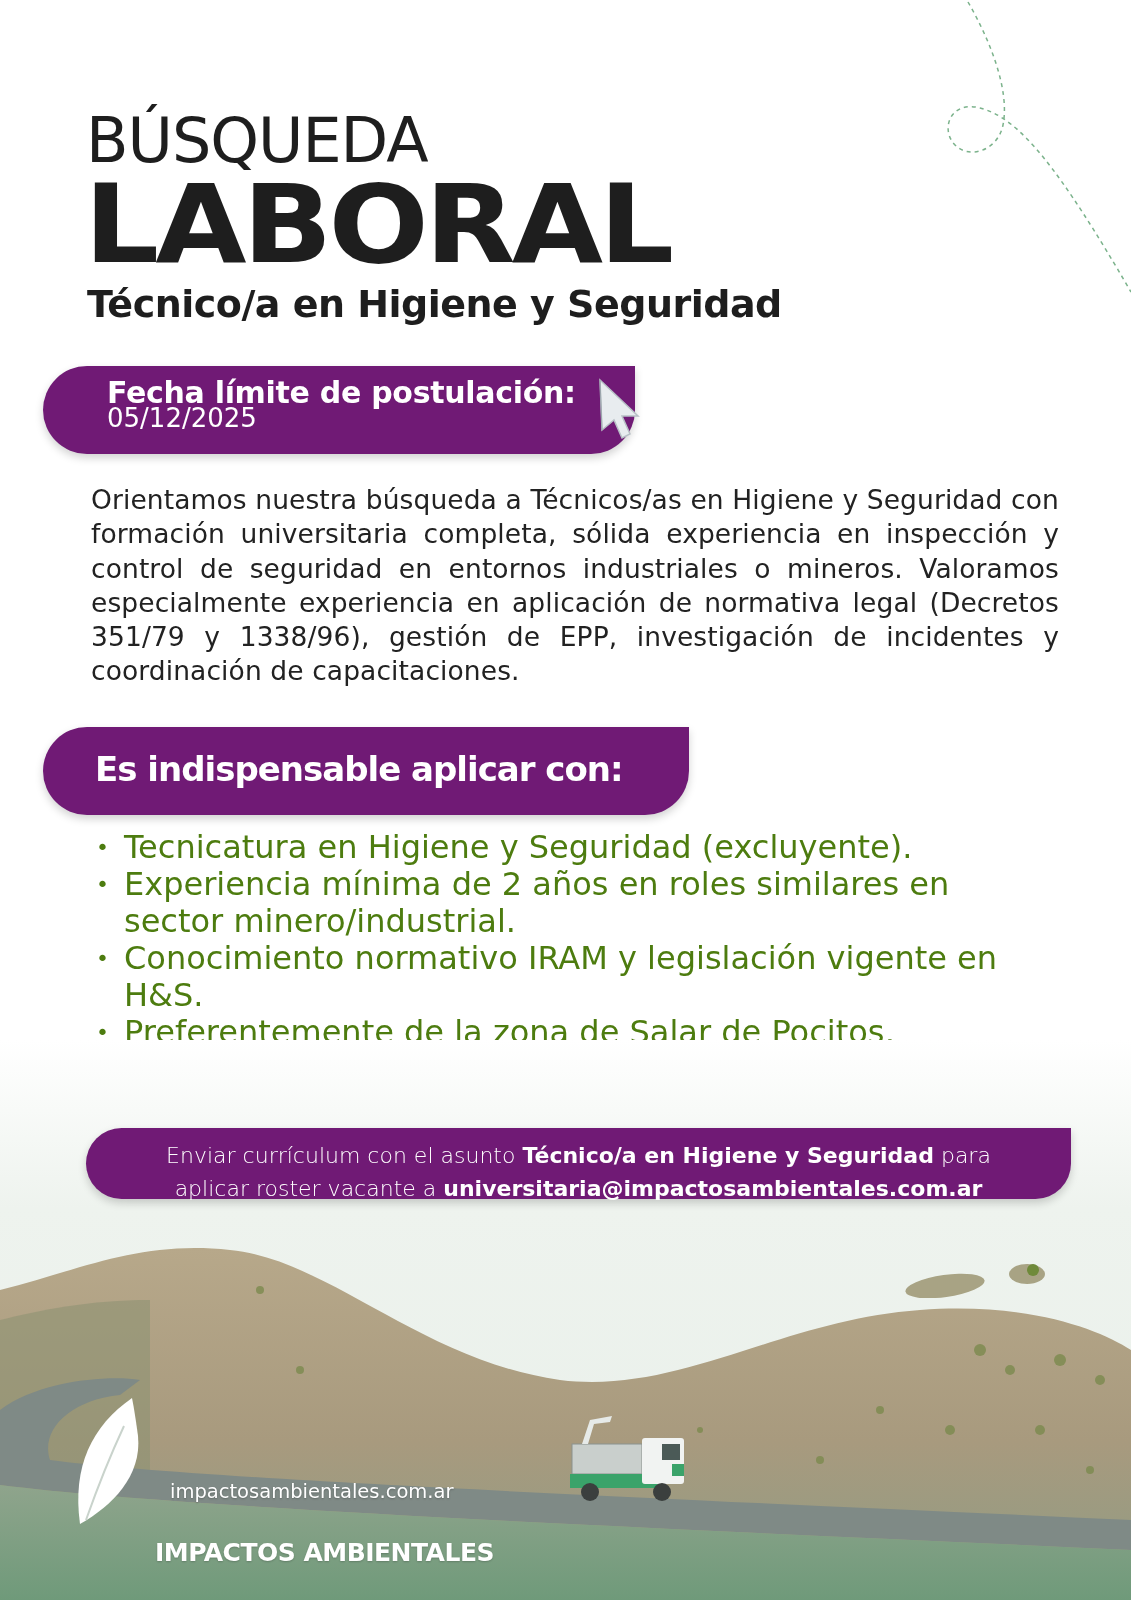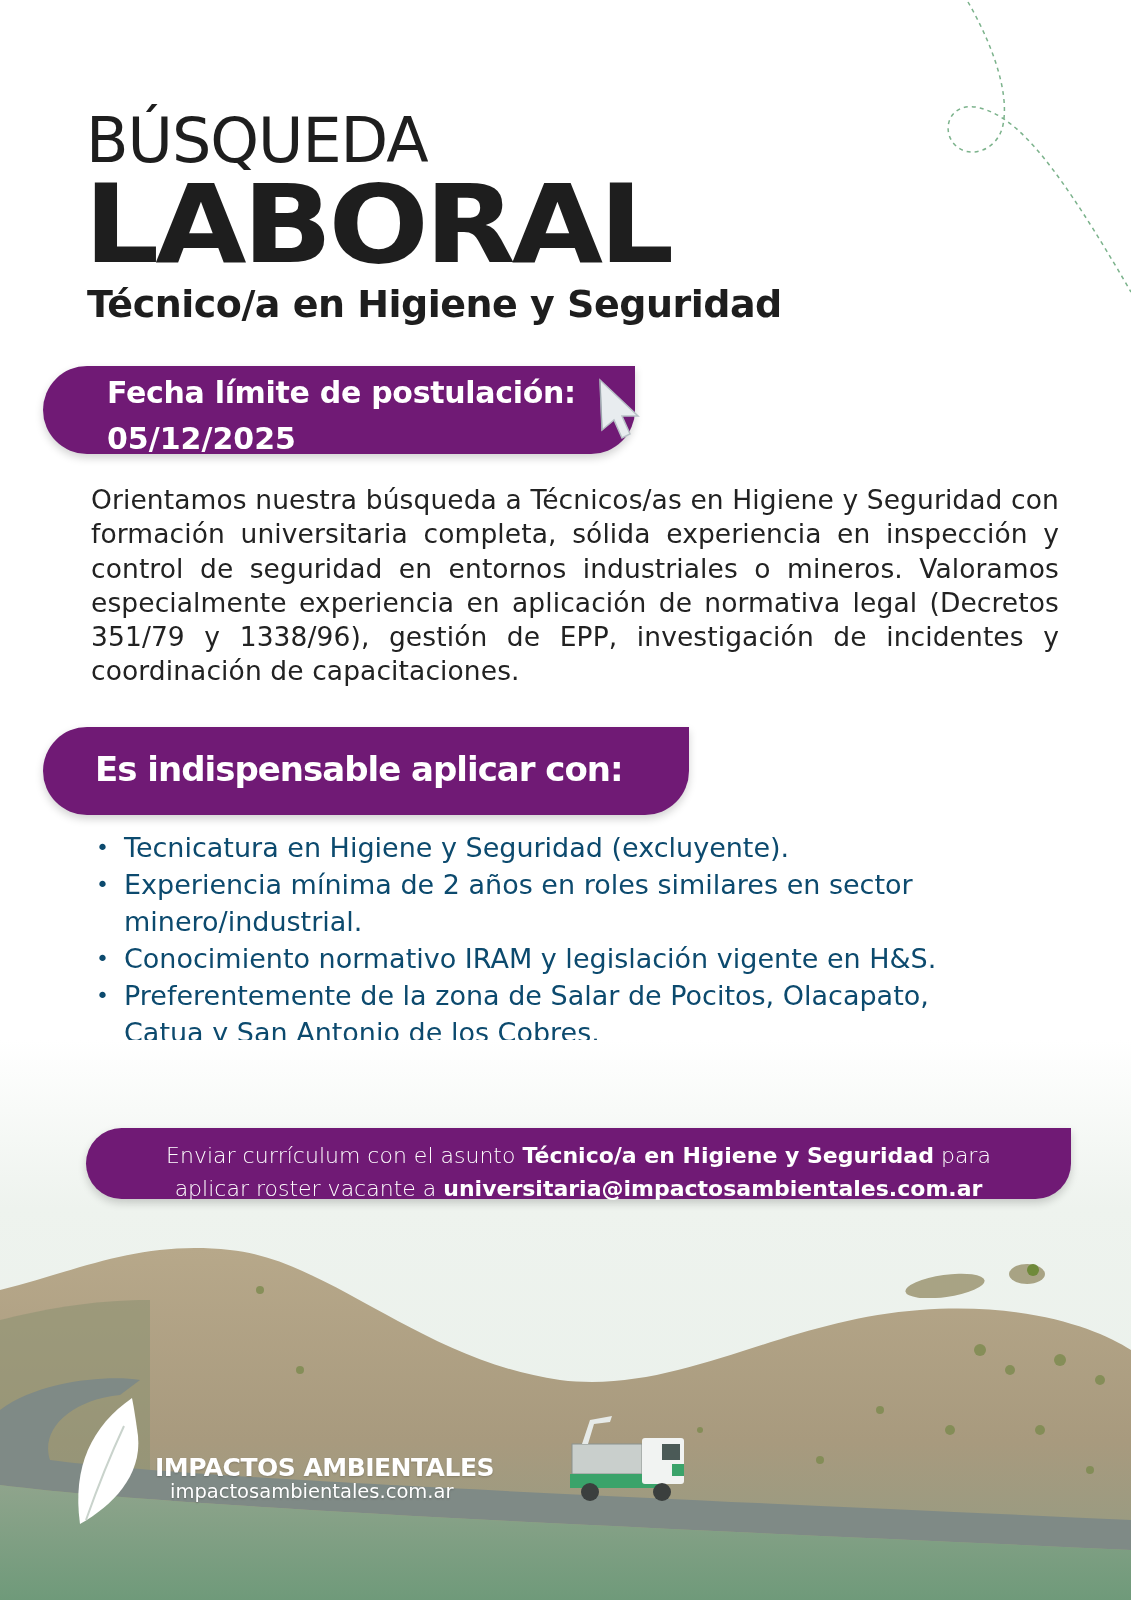--- a/index.html
+++ b/index.html
@@ -8,43 +8,43 @@
 
     .deco-line { position: absolute; left: 940px; top: 0; width: 191px; height: 300px; }
 
     .hero-small { position: absolute; left: 86px; top: 104px; font-size: 62px; font-weight: 400; letter-spacing: -1px; color: #1e1e1e; font-family: "DejaVu Sans", sans-serif; }
     .hero-big { position: absolute; left: 84px; top: 170px; font-size: 118px; font-weight: 900; letter-spacing: -4px; color: #1e1e1e; font-family: "DejaVu Sans", sans-serif; line-height: 1; transform: scaleY(0.92); transform-origin: left top; }
     .hero-sub { position: absolute; left: 87px; top: 282px; font-size: 38px; font-weight: 600; color: #1e1e1e; letter-spacing: -0.5px; font-family: "DejaVu Sans", sans-serif; }
 
     .pill { position: absolute; background: #701a75; color: #fff; box-shadow: 0 4px 8px rgba(0,0,0,0.18); }
     .pill-deadline { left: 43px; top: 366px; width: 592px; height: 88px; border-radius: 44px 0 44px 44px; }
     .pill-deadline .t1 { position: absolute; left: 64px; top: 10px; font-size: 30px; font-weight: 600; line-height: 34px; letter-spacing: -0.3px; }
-    .pill-deadline .t2 { position: absolute; left: 64px; top: 56px; font-size: 30px; font-weight: 700; line-height: 34px; }
+    .pill-deadline .t2 { position: absolute; left: 64px; top: 35px; font-size: 26px; font-weight: 400; line-height: 34px; }
     .cursor { position: absolute; left: 596px; top: 378px; width: 46px; height: 64px; }
 
     .intro { position: absolute; left: 91px; top: 483px; width: 968px; font-size: 26.5px; line-height: 34.3px; text-align: justify; text-align-last: left; color: #222; letter-spacing: 0.1px; }
 
     .pill-req { left: 43px; top: 727px; width: 646px; height: 88px; border-radius: 44px 0 44px 44px; }
     .pill-req .t { position: absolute; left: 52px; top: 22px; font-size: 34px; font-weight: 900; letter-spacing: -1px; }
 
     .reqs { position: absolute; left: 92px; top: 829px; width: 960px; list-style: none; }
-    .reqs li { position: relative; padding-left: 32px; font-size: 27px; line-height: 37px; color: #0c4a6e; }
+    .reqs li { position: relative; padding-left: 32px; font-size: 32px; line-height: 37px; color: #4d7c0f; }
     .reqs li::before { content: "\2022"; position: absolute; left: 4px; top: 0; font-size: 22px; }
 
     .footer-bg { position: absolute; left: 0; top: 1040px; width: 1131px; height: 560px; background: linear-gradient(to bottom, #ffffff 0%, #eef3ee 30%, #e8efe9 100%); }
 
     .pill-cta { left: 86px; top: 1128px; width: 985px; height: 71px; border-radius: 44px 0 44px 44px; text-align: center; }
     .pill-cta .line { font-size: 22px; line-height: 33px; font-weight: 300; }
     .pill-cta .line1 { margin-top: 11px; }
     .pill-cta b { font-weight: 900; }
 
     .landscape { position: absolute; left: 0; top: 1230px; width: 1131px; height: 370px; }
 
     .brand-leaf { position: absolute; left: 72px; top: 1396px; width: 70px; height: 130px; }
-    .brand-name { position: absolute; left: 155px; top: 1453px; font-size: 25px; font-weight: 900; color: #fff; letter-spacing: -0.5px; text-shadow: 0 1px 2px rgba(0,0,0,0.2); }
+    .brand-name { position: absolute; left: 155px; top: 1538px; font-size: 25px; font-weight: 900; color: #fff; letter-spacing: -0.5px; text-shadow: 0 1px 2px rgba(0,0,0,0.2); }
     .brand-url { position: absolute; left: 170px; top: 1480px; font-size: 19.5px; color: #fff; text-shadow: 0 1px 2px rgba(0,0,0,0.25); }
   </style>
 </head>
 <body>
 
 <svg class="deco-line" viewBox="0 0 191 300">
   <path d="M 28 2 C 50 40, 70 90, 63 125 C 58 150, 30 160, 15 145 C 0 130, 10 100, 40 108 C 80 118, 120 170, 191 292" fill="none" stroke="#5a9f6e" stroke-width="1.5" stroke-dasharray="4 4" opacity="0.8"></path>
 </svg>
 
 <div class="hero-small">BÚSQUEDA</div>

